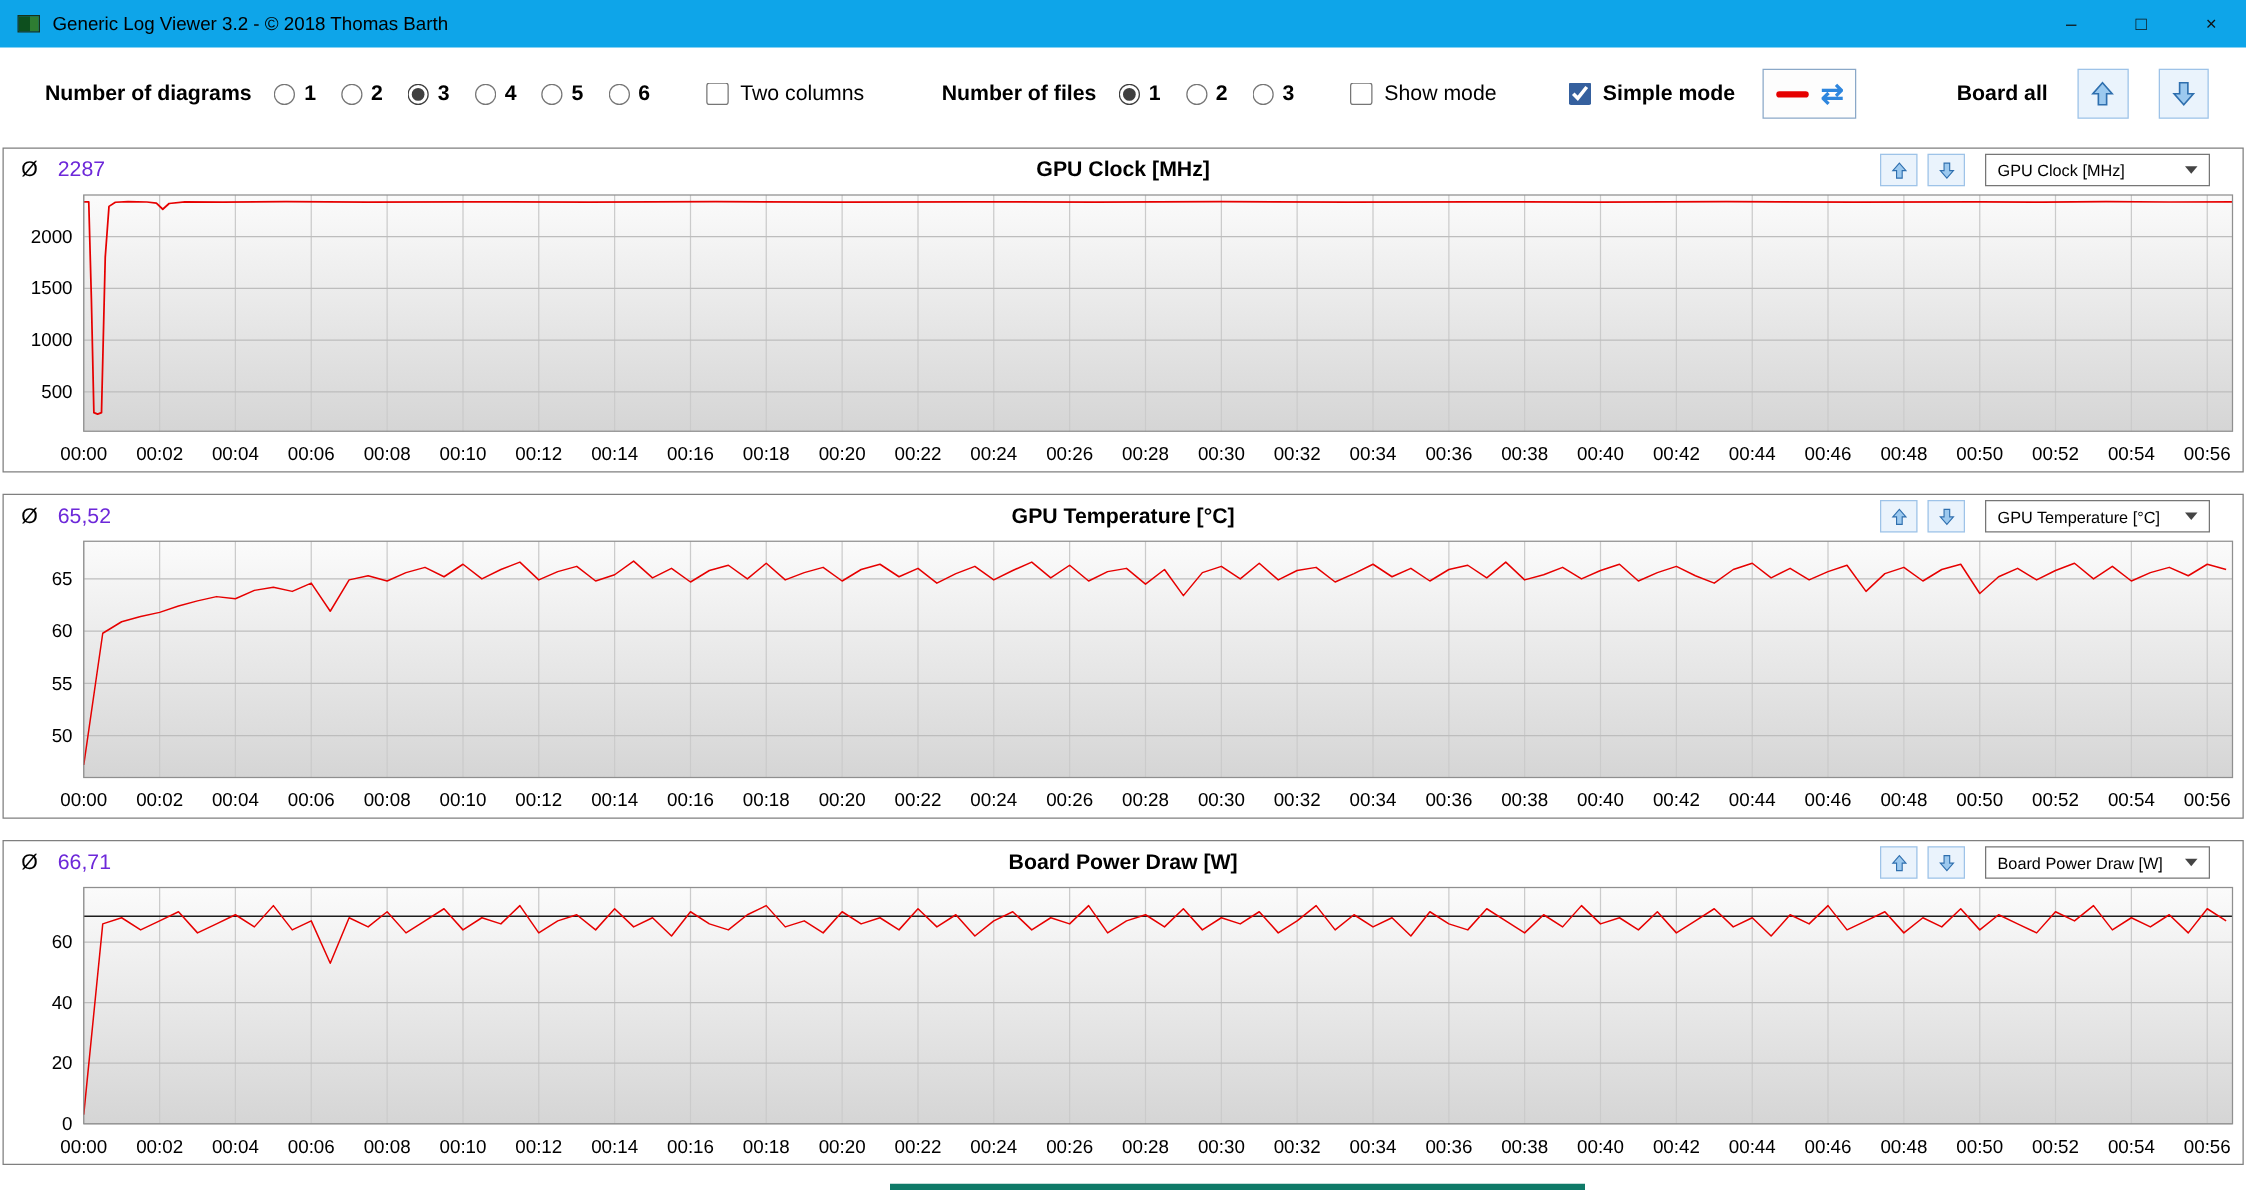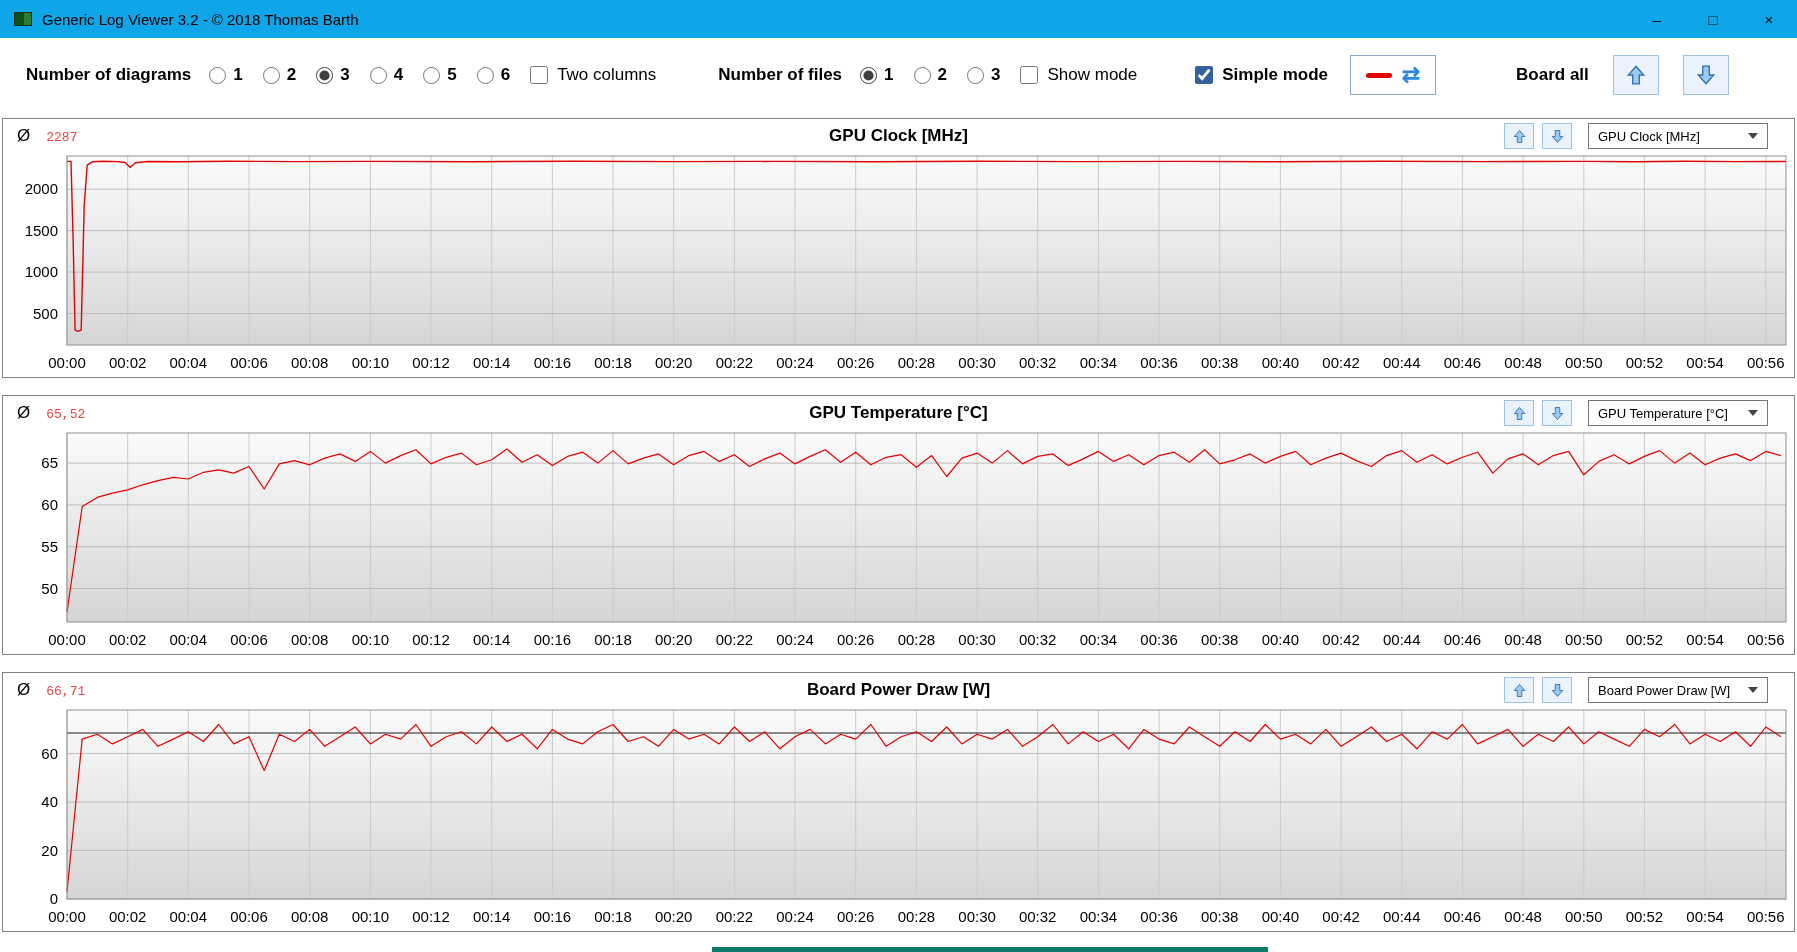--- a/index.html
+++ b/index.html
@@ -11,45 +11,45 @@
   
   .titlebar { height:38px; display:flex; align-items:center; padding-left:14px; background:#0ea5e9; }
   .app-icon { width:18px; height:14px; margin-right:10px;
               background:linear-gradient(90deg,#0d4f1e 55%, #2e7d32 55%);
               border:1px solid #16321a; }
   .app-title { font-size:15px; }
   .win-controls { margin-left:auto; display:flex; height:38px; }
   .win-btn { width:56px; height:38px; border:none; background:transparent; font-size:15px;
              display:flex; align-items:center; justify-content:center; color:#111; cursor:default; }
   
-  .toolbar { height:74px; display:flex; align-items:center; padding:0 30px 0 26px; font-size:17px; white-space:nowrap; }
+  .toolbar { height:74px; display:flex; align-items:center; padding:0 30px 0 36px; font-size:17px; white-space:nowrap; }
   .bold { font-weight:bold; }
   .radio-group { display:flex; align-items:center; gap:20px; margin-left:18px; }
   .radio { display:flex; align-items:center; gap:7px; font-weight:bold; }
   .radio input { width:17px; height:17px; accent-color:#3f3f3f; }
-  .check { display:flex; align-items:center; gap:9px; margin-left:20px; }
+  .check { display:flex; align-items:center; gap:9px; margin-left:45px; }
   .check input { width:18px; height:18px; accent-color:#35609e; }
   .ml-files { margin-left:62px; }
   .ml-simple { margin-left:58px; }
   .tool-btn { margin-left:22px; width:86px; height:40px; border:1px solid #8aa8c8; background:#fdfdfd;
               display:flex; align-items:center; justify-content:center; gap:10px; }
   .red-dash { width:26px; height:5px; background:#e60000; border-radius:3px; }
   .swap { color:#2e86de; font-size:22px; font-weight:bold; line-height:1; }
   .change-all { margin-left:80px; }
   .icon-btn { width:46px; height:40px; border:1px solid #9ec3e8; background:#eaf3fc;
               display:flex; align-items:center; justify-content:center; margin-left:24px; }
   .icon-btn svg { width:22px; height:22px; }
   
   .panel { margin:0 2px; border:1px solid #7f7f7f; background:#fff; }
   .panel.first { margin-top:6px; }
   .panel + .panel { margin-top:17px; }
   .panel-head { height:34px; position:relative; display:flex; align-items:center; padding:0 14px; }
   .avg-wrap { display:flex; align-items:baseline; z-index:1; }
   .avg-sym { font-size:17px; }
-  .avg-val { color:#ef4444; font-size:13px; margin-left:16px;font-family:Liberation Mono, monospace; }
+  .avg-val { color:#6d28d9; font-size:17px; margin-left:16px; }
   .panel-title { position:absolute; left:0; right:0; text-align:center; font-size:17px; font-weight:bold; }
   .head-right { margin-left:auto; display:flex; align-items:center; gap:8px; z-index:1; }
   .mini-btn { width:30px; height:26px; border:1px solid #9ec3e8; background:#eaf3fc;
               display:flex; align-items:center; justify-content:center; }
   .mini-btn svg { width:15px; height:15px; }
   .dropdown { width:180px; height:26px; border:1px solid #767676; background:#fff;
               display:flex; align-items:center; padding:0 9px; font-size:13px; margin-left:8px; margin-right:12px; }
   .dd-chev { margin-left:auto; width:0; height:0; border-left:5px solid transparent;
              border-right:5px solid transparent; border-top:6px solid #444; }
   svg.plot { display:block; }

